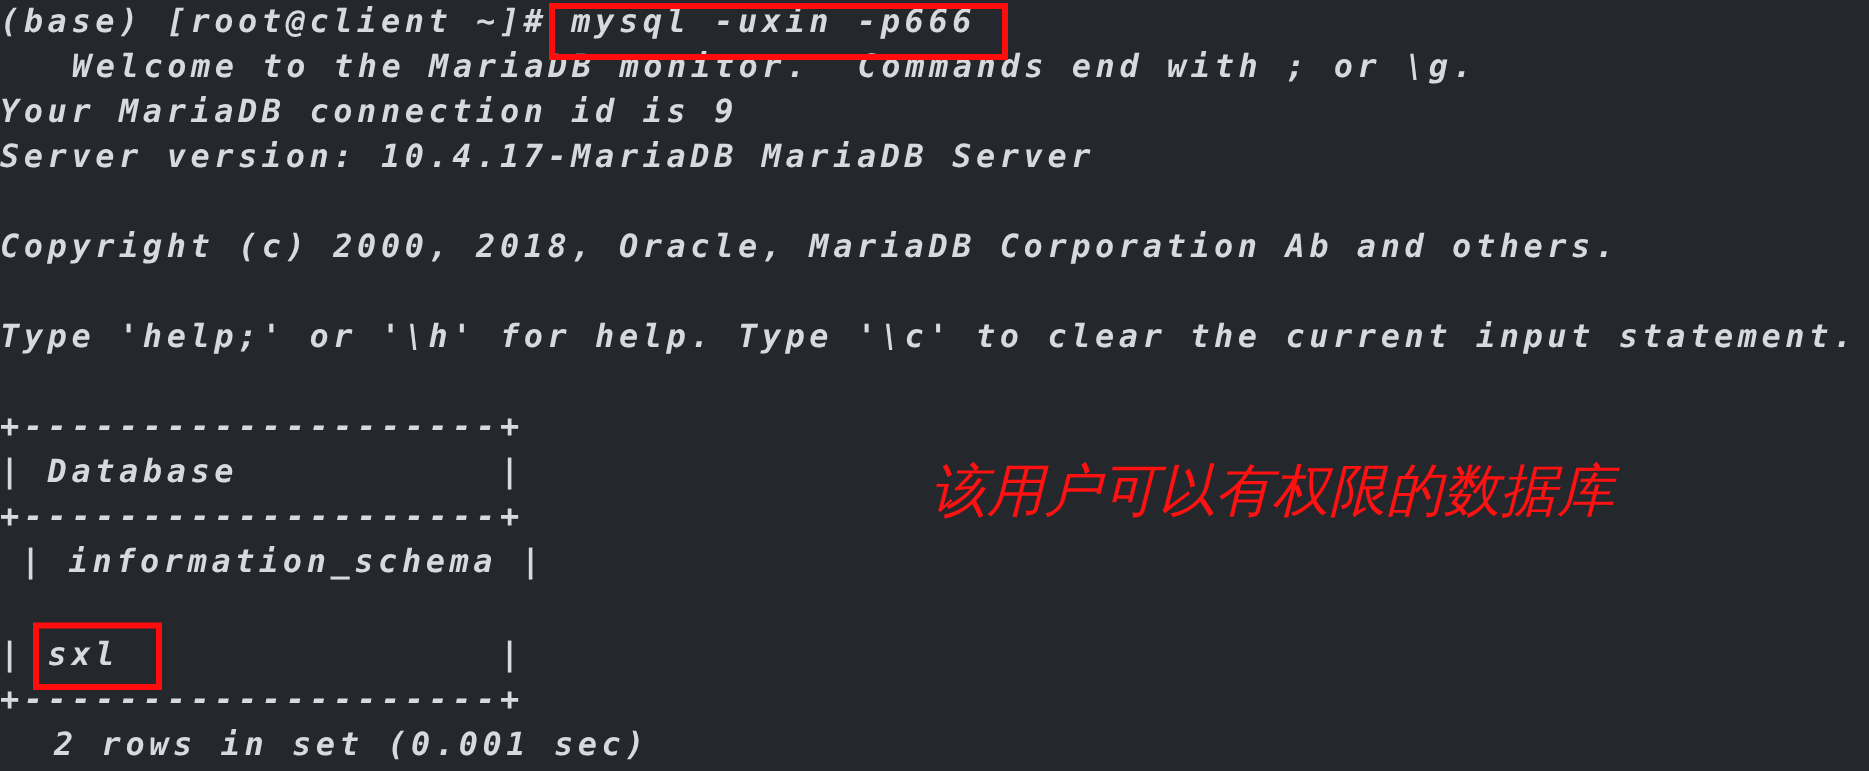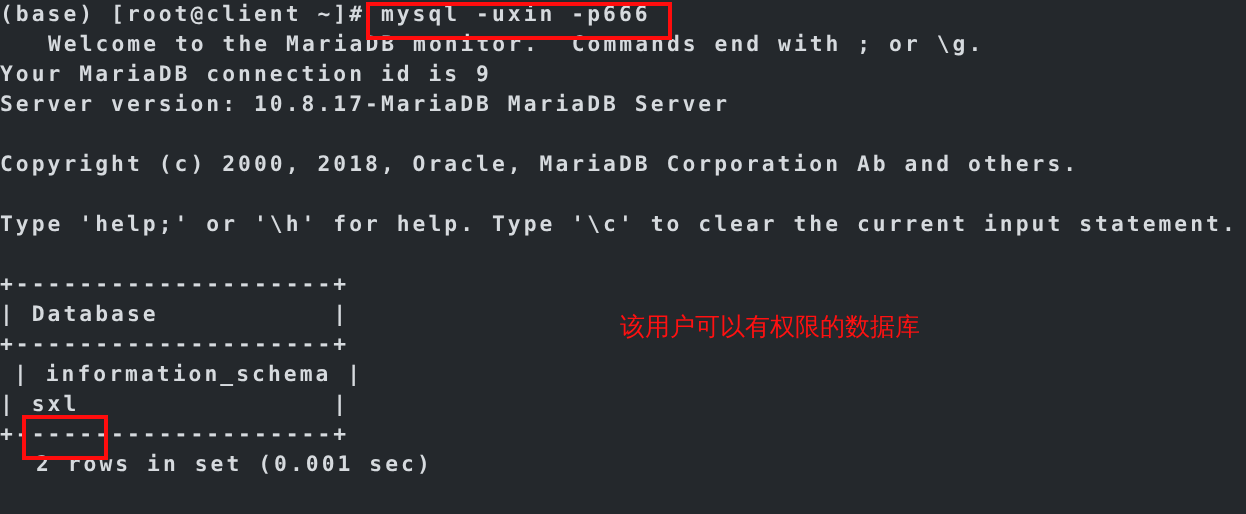--- a/index.html
+++ b/index.html
@@ -7,20 +7,21 @@
     padding: 0;
     background: #24282c;
   }
   #screen {
     position: relative;
     width: 1246px;
     height: 514px;
     background: #24282c;
     overflow: hidden;
     font-family: "DejaVu Sans Mono", "Liberation Mono", monospace;
+    font-style: italic;
   }
   .term-lines {
     position: absolute;
     left: 0;
     top: 0;
     width: 1246px;
     padding: 0;
   }
   .tline {
     font-family: "DejaVu Sans Mono", "Liberation Mono", monospace;
@@ -56,21 +57,21 @@
     width: 86px;
     height: 45px;
   }
   
   #cn-note {
     position: absolute;
     left: 620px;
     top: 308px;
     color: #ff1111;
     font-family: "DejaVu Sans", "Liberation Sans", sans-serif;
-    font-size: 25px;
+    font-size: 38px;
     line-height: 38px;
     white-space: pre;
     font-weight: 400;
   }
   
   #watermark {
     position: absolute;
     right: 8px;
     bottom: 8px;
     color: #b9bdc1;
@@ -83,31 +84,31 @@
 </style>
 </head>
 <body>
 
 <div id="screen">
 
   <div class="term-lines">
     <div class="tline" style="letter-spacing: 3.048px;">(base) [root@client ~]# mysql -uxin -p666</div>
     <div class="tline" style="letter-spacing: 3.048px; padding-left: 48px;">Welcome to the MariaDB monitor.  Commands end with ; or \g.</div>
     <div class="tline" style="letter-spacing: 3.048px;">Your MariaDB connection id is 9</div>
-    <div class="tline" style="letter-spacing: 3.048px;">Server version: 10.8.17-MariaDB MariaDB Server</div>
+    <div class="tline" style="letter-spacing: 3.048px;">Server version: 10.4.17-MariaDB MariaDB Server</div>
     <div class="tline blank" style="letter-spacing: 3.048px;"></div>
     <div class="tline" style="letter-spacing: 3.048px;">Copyright (c) 2000, 2018, Oracle, MariaDB Corporation Ab and others.</div>
     <div class="tline blank" style="letter-spacing: 3.048px;"></div>
     <div class="tline" style="letter-spacing: 3.048px;">Type 'help;' or '\h' for help. Type '\c' to clear the current input statement.</div>
     <div class="tline blank" style="letter-spacing: 3.048px;"></div>
     <div class="tline" style="letter-spacing: 3.048px;">+--------------------+</div>
     <div class="tline" style="letter-spacing: 3.048px;">| Database           |</div>
     <div class="tline" style="letter-spacing: 3.048px;">+--------------------+</div>
     <div class="tline" style="letter-spacing: 3.048px; padding-left: 14px;">| information_schema |</div>
-    <div class="tline" style="letter-spacing: 3.048px;">| sxl                |</div>
+    <div class="tline" style="letter-spacing: 3.048px; margin-top: 32px;">| sxl                |</div>
     <div class="tline" style="letter-spacing: 3.048px;">+--------------------+</div>
     <div class="tline" style="letter-spacing: 3.048px; padding-left: 36px;">2 rows in set (0.001 sec)</div>
   </div>
 
   <div class="redbox" id="box-cmd"></div>
   <div class="redbox" id="box-sxl"></div>
 
   <div id="cn-note">该用户可以有权限的数据库</div>
 
 

